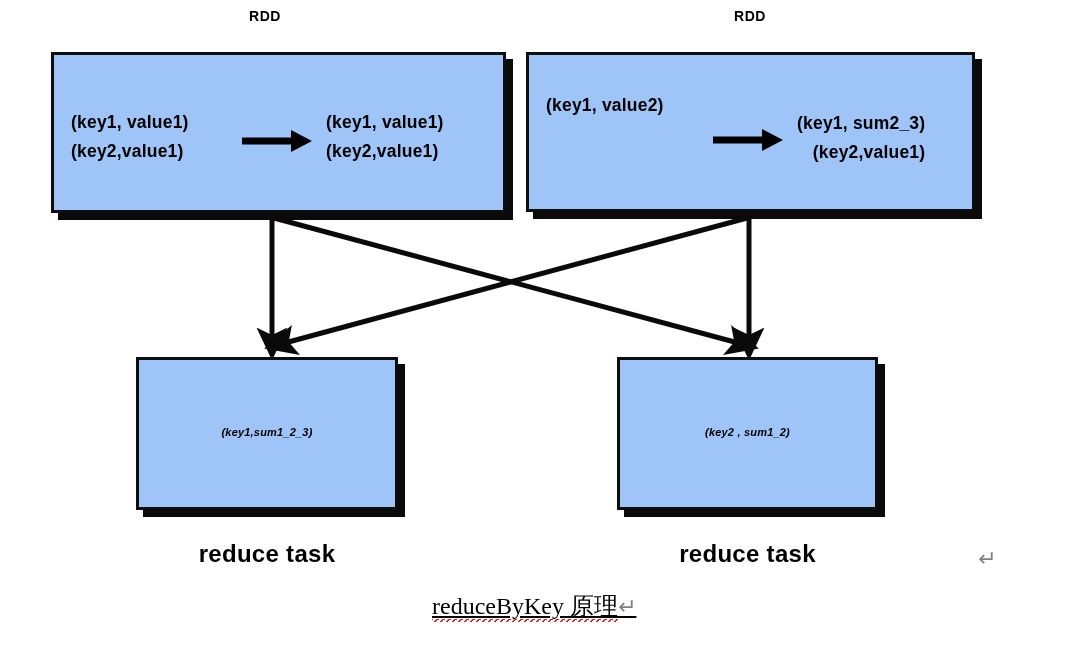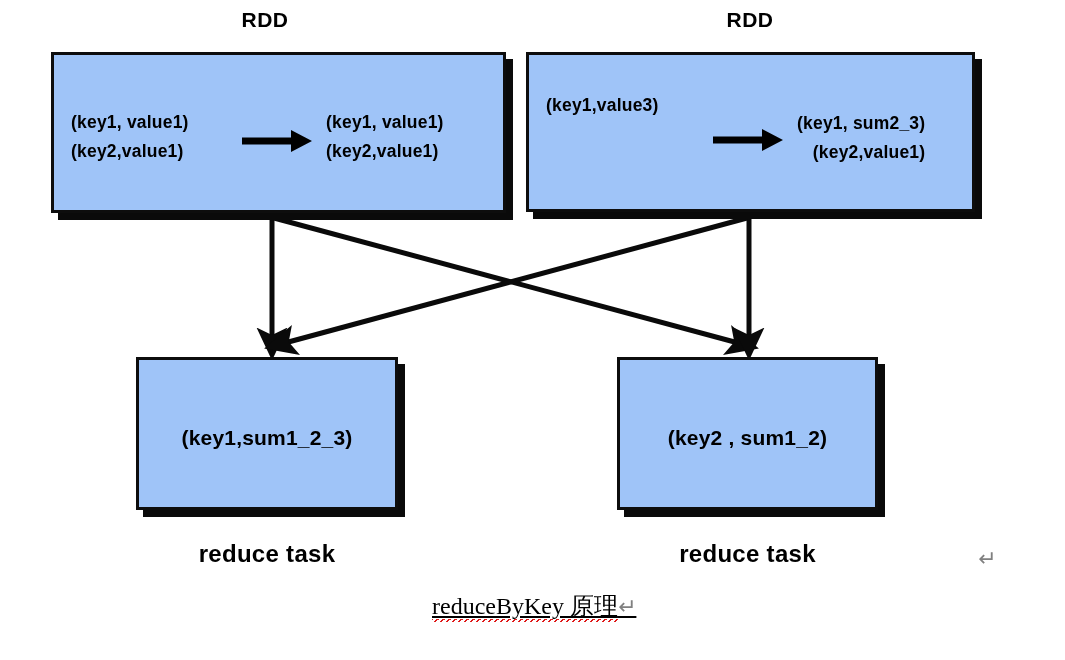--- a/index.html
+++ b/index.html
@@ -28,21 +28,21 @@
     position: absolute;
     background: #9fc4f8;
     border: 3px solid #0d0d0d;
     box-shadow: 7px 7px 0 0 #0a0a0a;
     box-sizing: border-box;
   }
 
   
   .rdd-title {
     position: absolute;
-    font-size: 21px;
+    font-size: 14px;
     font-weight: bold;
     letter-spacing: 0.5px;
     text-align: center;
     white-space: nowrap;
   }
 
   
   .pairs {
     position: absolute;
     font-size: 17.5px;
@@ -50,24 +50,25 @@
     line-height: 29px;
     white-space: nowrap;
     letter-spacing: 0.2px;
   }
   .pairs div { white-space: nowrap; }
 
   .reduce-text {
     position: absolute;
     width: 100%;
     text-align: center;
-    font-size: 21px;
+    font-size: 11px;
     font-weight: bold;
     white-space: nowrap;
     letter-spacing: 0.2px;
+    font-style: italic;
   }
 
   
   .task-label {
     position: absolute;
     font-size: 24px;
     font-weight: bold;
     text-align: center;
     white-space: nowrap;
     letter-spacing: 0.3px;
@@ -149,21 +150,21 @@
     <div>(key1, value1)</div>
     <div>(key2,value1)</div>
   </div>
 </div>
 
 <div class="rdd-title" style="left:680px; top:8px; width:140px;">RDD</div>
 
 <div class="box" style="left:526px; top:52px; width:449px; height:160px;">
 
   <div class="pairs" style="left:17px; top:36px; text-align:left;">
-    <div>(key1,value3)</div>
+    <div>(key1, value2)</div>
   </div>
 
   <svg style="position:absolute; left:184px; top:72px;" width="72" height="26" viewBox="0 0 72 26">
     <path d="M0,9.5 L49,9.5 L49,2 L70,13 L49,24 L49,16.5 L0,16.5 Z" fill="#000"></path>
   </svg>
 
   <div class="pairs" style="left:268px; top:54px; text-align:right;">
     <div>(key1, sum2_3)</div>
     <div>(key2,value1)</div>
   </div>

